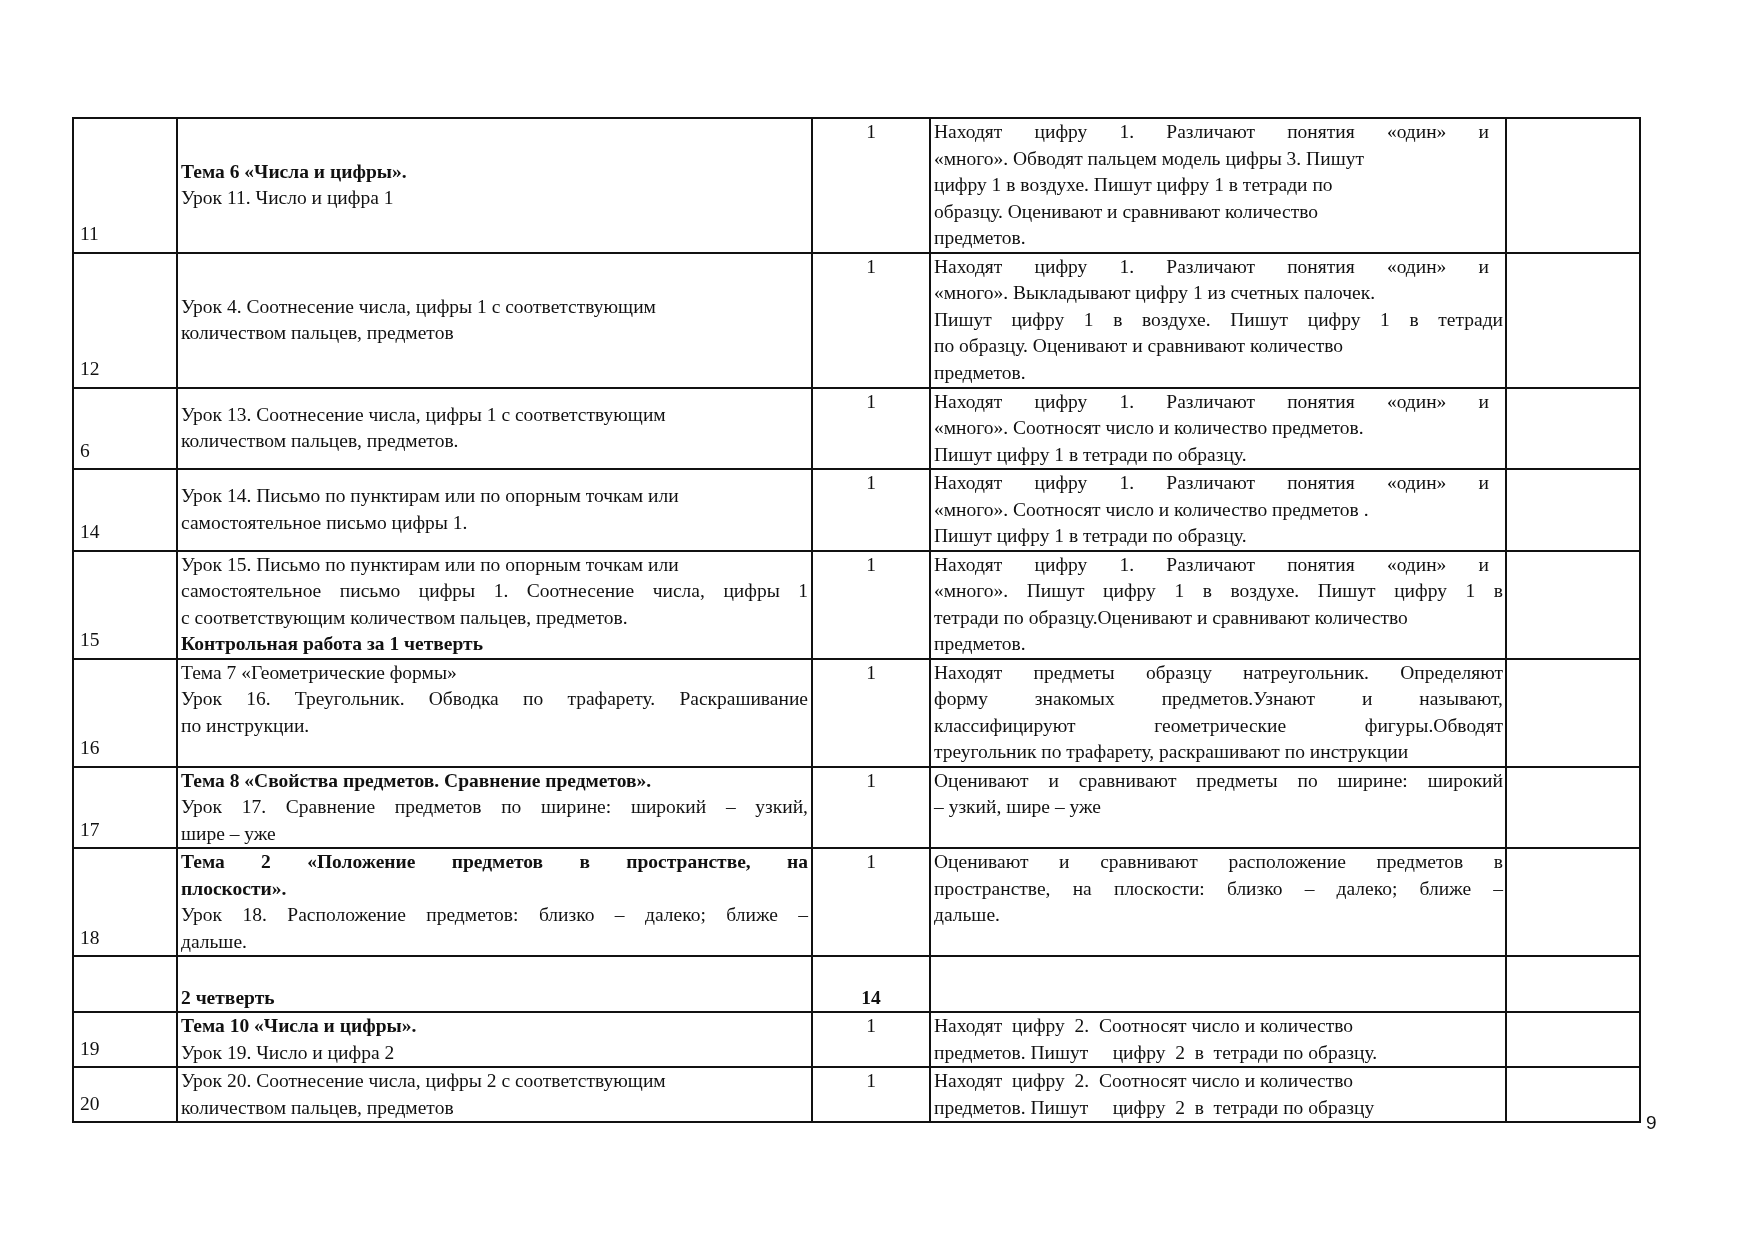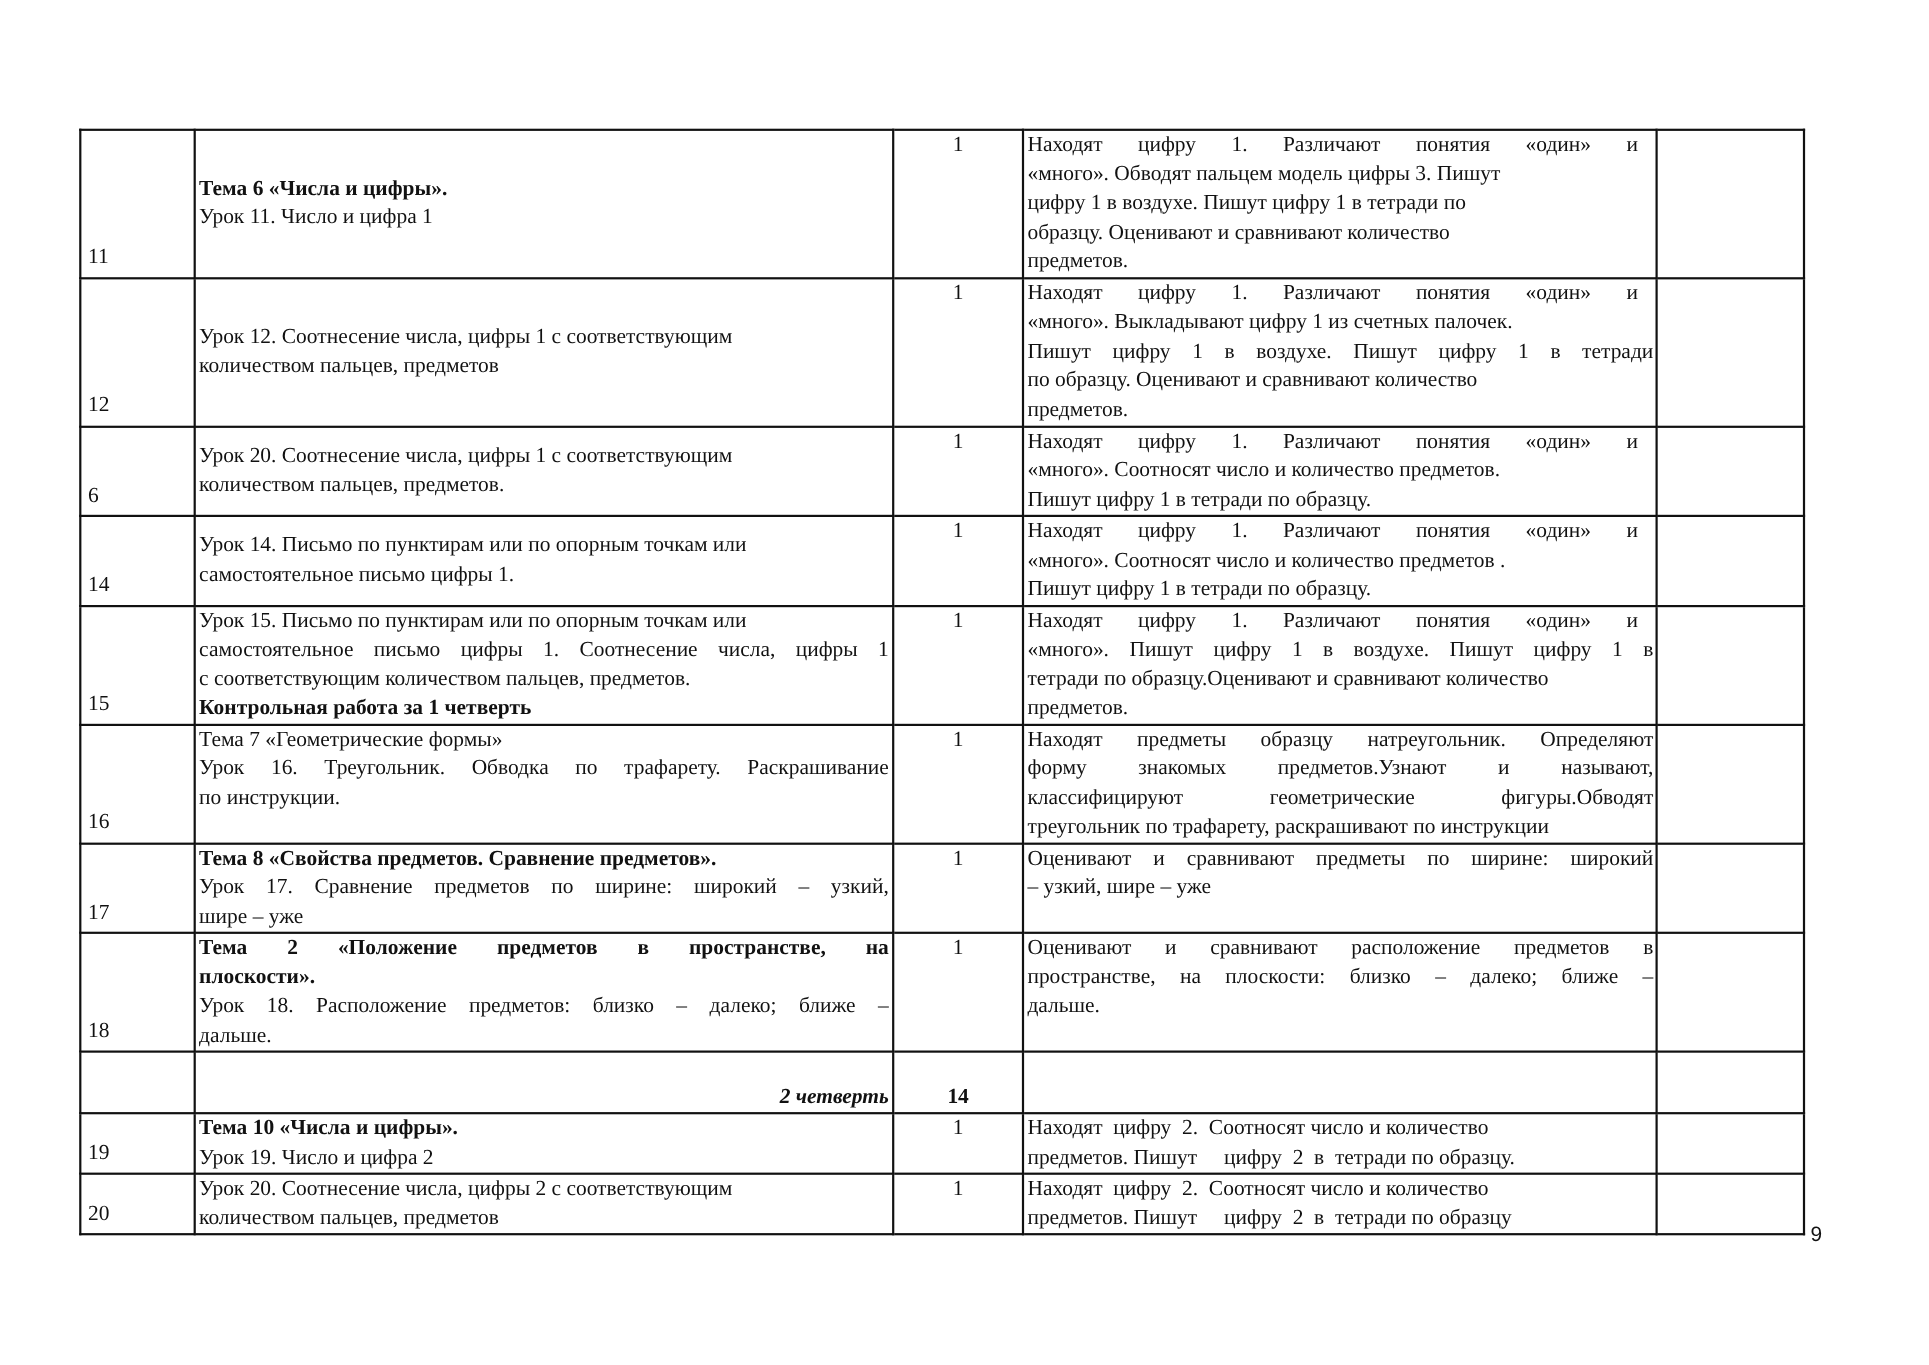--- a/index.html
+++ b/index.html
@@ -8,21 +8,21 @@
   .page { position: absolute; left: 0; top: 0; width: 1754px; height: 1241px; }
   table.plan { position: absolute; left: 72px; top: 117px; border-collapse: collapse;
                table-layout: fixed; width: 1567px; }
   table.plan td { border: 2px solid #111; padding: 0; vertical-align: top;
                   font-size: 19.5px; line-height: 26.5px; overflow: hidden; }
   td.num { padding-left: 6px !important; vertical-align: bottom !important; padding-bottom: 4px !important; margin-left: 22px; }
   td.topic { padding-left: 3px !important; padding-right: 3px !important; }
   td.hours { text-align: center; }
   td.act { padding-left: 3px !important; padding-right: 2px !important; }
   .b { font-weight: bold; }
-  .center { text-align: right; font-style: italic; }
+  .center { text-align: left; }
   .pagenum { position: absolute; left: 1646px; top: 1112px; font-family: "Liberation Sans", sans-serif;
              font-size: 19px; }
   .line { display: block; white-space: nowrap; }
   .jline { display: block; text-align: justify; text-align-last: justify; }
 </style>
 </head>
 <body>
 
 <div class="page">
 <table class="plan">
@@ -48,38 +48,38 @@
         <span class="line">цифру 1 в воздухе. Пишут цифру 1 в тетради по</span>
         <span class="line">образцу.      Оценивают     и сравнивают количество</span>
         <span class="line">предметов.</span>
       </td>
       <td></td>
     </tr>
 
     <tr style="height:135px">
       <td class="num">12</td>
       <td class="topic" style="vertical-align:middle">
-        <span class="line">Урок 12. Соотнесение числа, цифры 1 с соответствующим</span>
+        <span class="line">Урок 4. Соотнесение числа, цифры 1 с соответствующим</span>
         <span class="line">количеством пальцев, предметов</span>
       </td>
       <td class="hours">1</td>
       <td class="act">
         <span class="jline" style="padding-right:14px">Находят цифру 1. Различают понятия «один» и</span>
         <span class="line">«много». Выкладывают цифру 1 из счетных палочек.</span>
         <span class="jline">Пишут цифру 1 в воздухе. Пишут цифру 1 в тетради</span>
         <span class="line">по образцу.      Оценивают     и сравнивают количество</span>
         <span class="line">предметов.</span>
       </td>
       <td></td>
     </tr>
 
     <tr style="height:80px">
       <td class="num" style="vertical-align:middle">6</td>
       <td class="topic" style="vertical-align:middle">
-        <span class="line">Урок 20. Соотнесение числа, цифры 1 с соответствующим</span>
+        <span class="line">Урок 13. Соотнесение числа, цифры 1 с соответствующим</span>
         <span class="line">количеством пальцев, предметов.</span>
       </td>
       <td class="hours">1</td>
       <td class="act">
         <span class="jline" style="padding-right:14px">Находят цифру 1. Различают понятия «один» и</span>
         <span class="line">«много». Соотносят число и количество предметов.</span>
         <span class="line">Пишут цифру 1 в тетради по образцу.</span>
       </td>
       <td></td>
     </tr>

